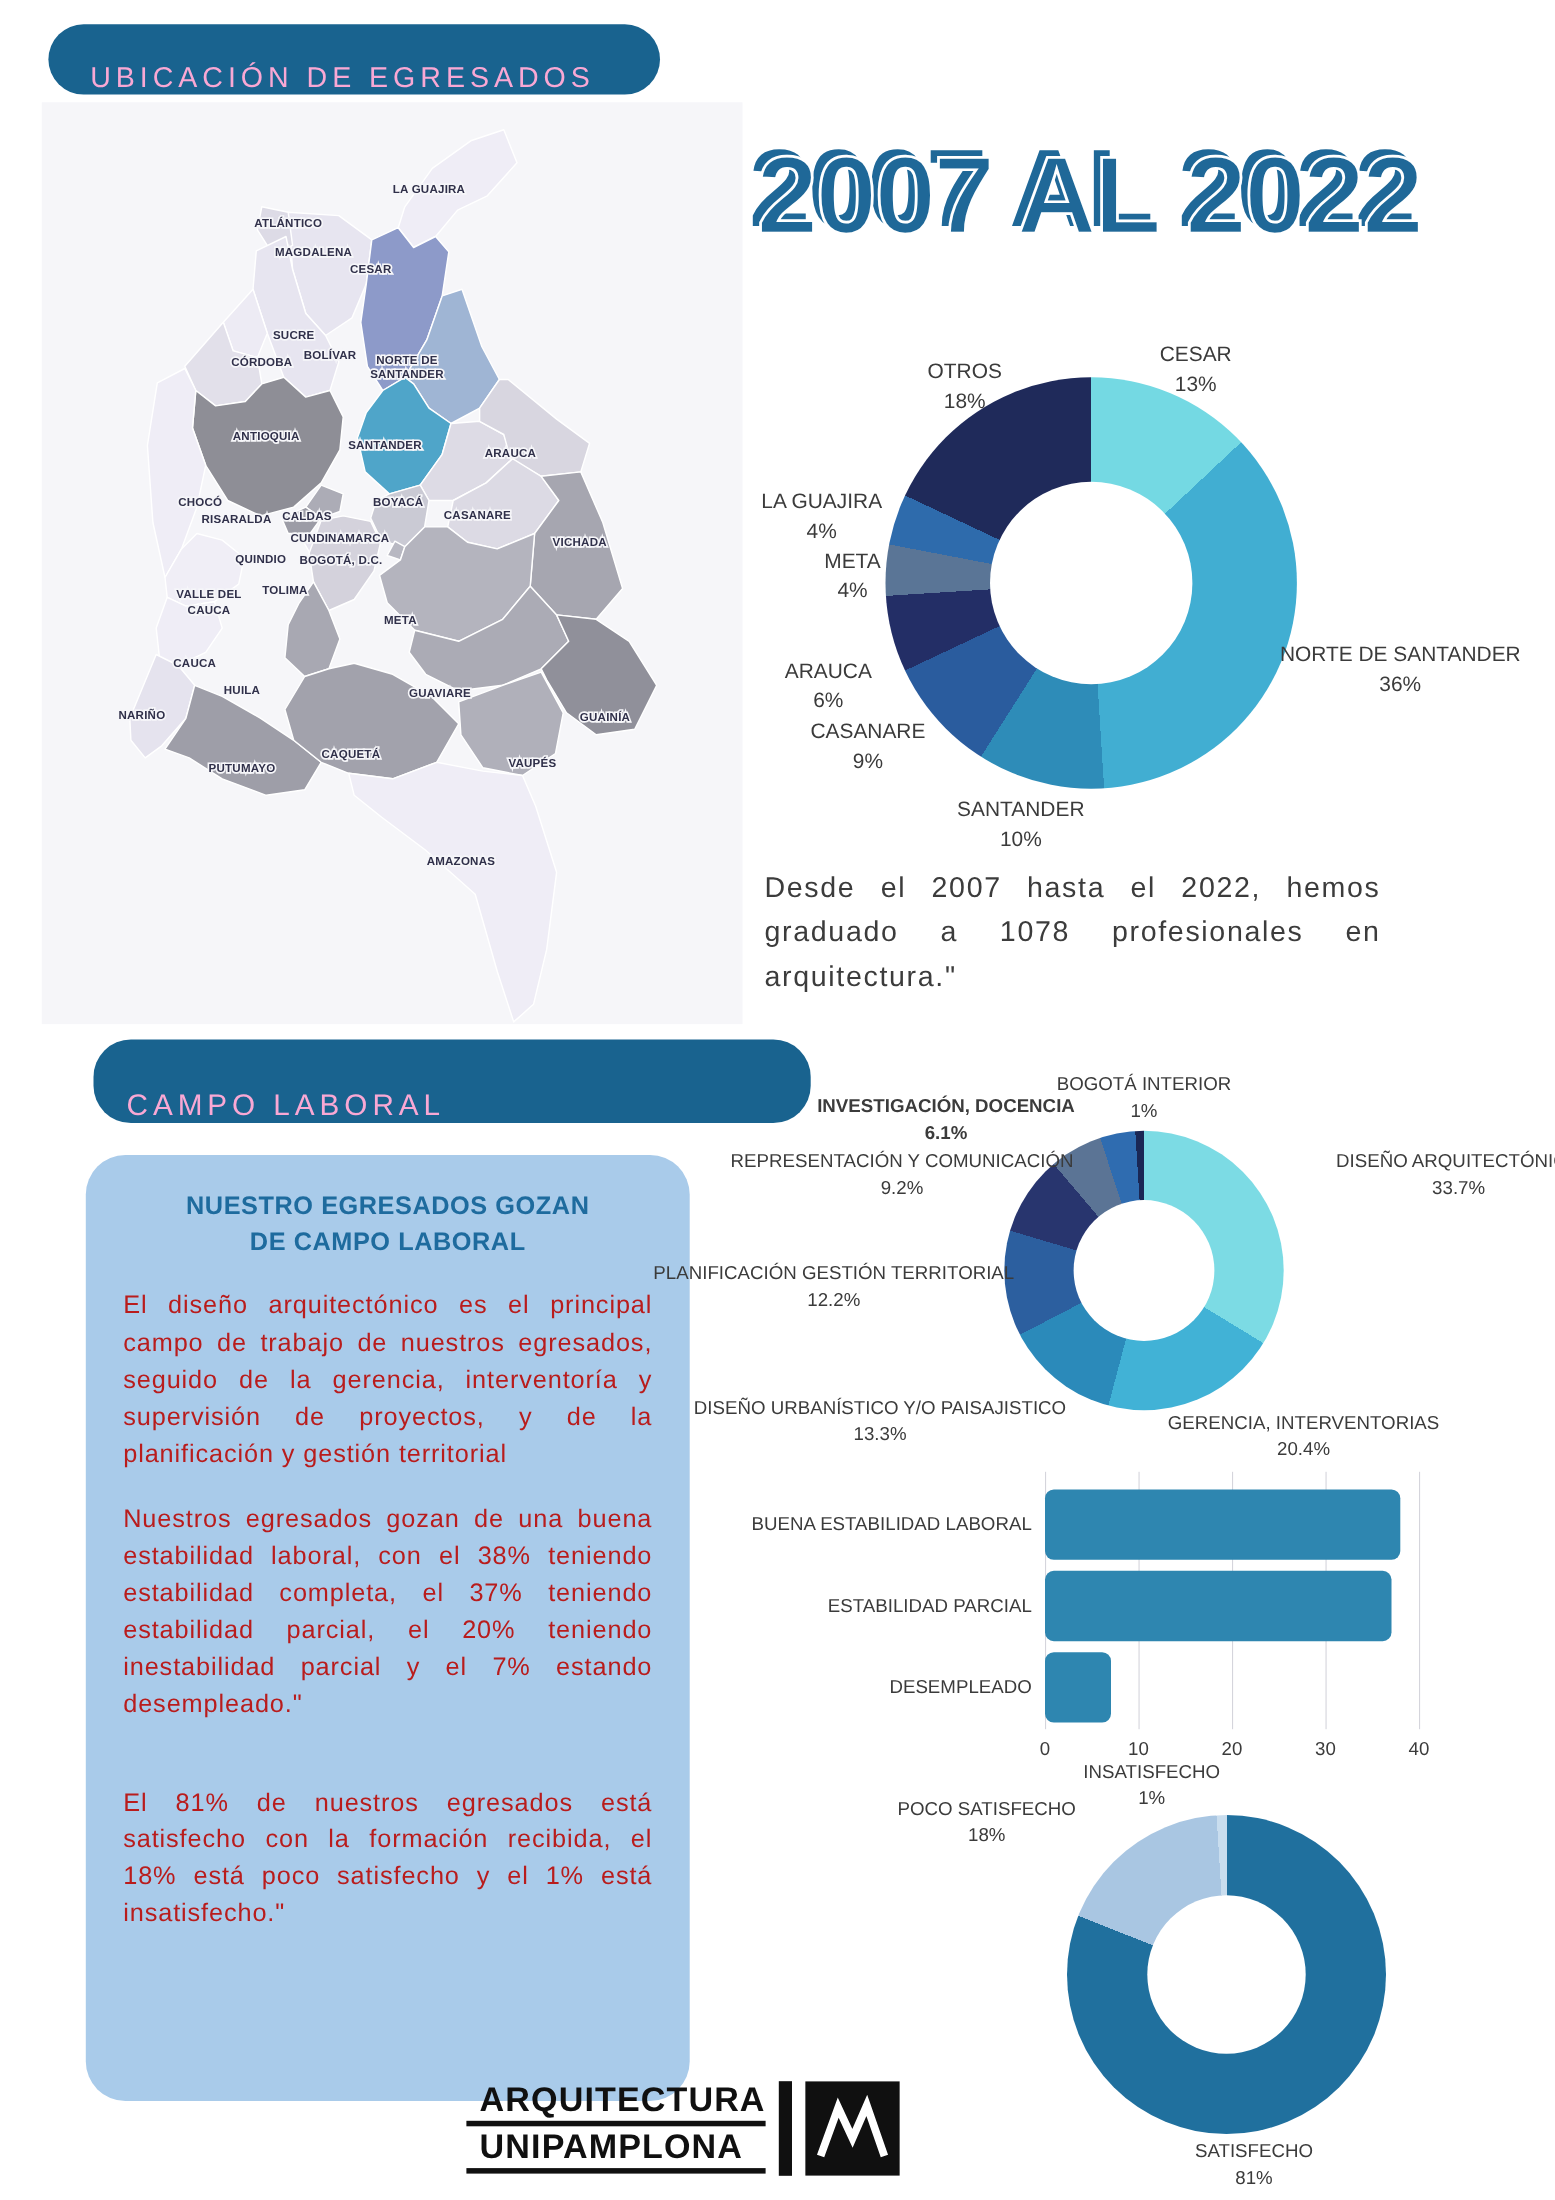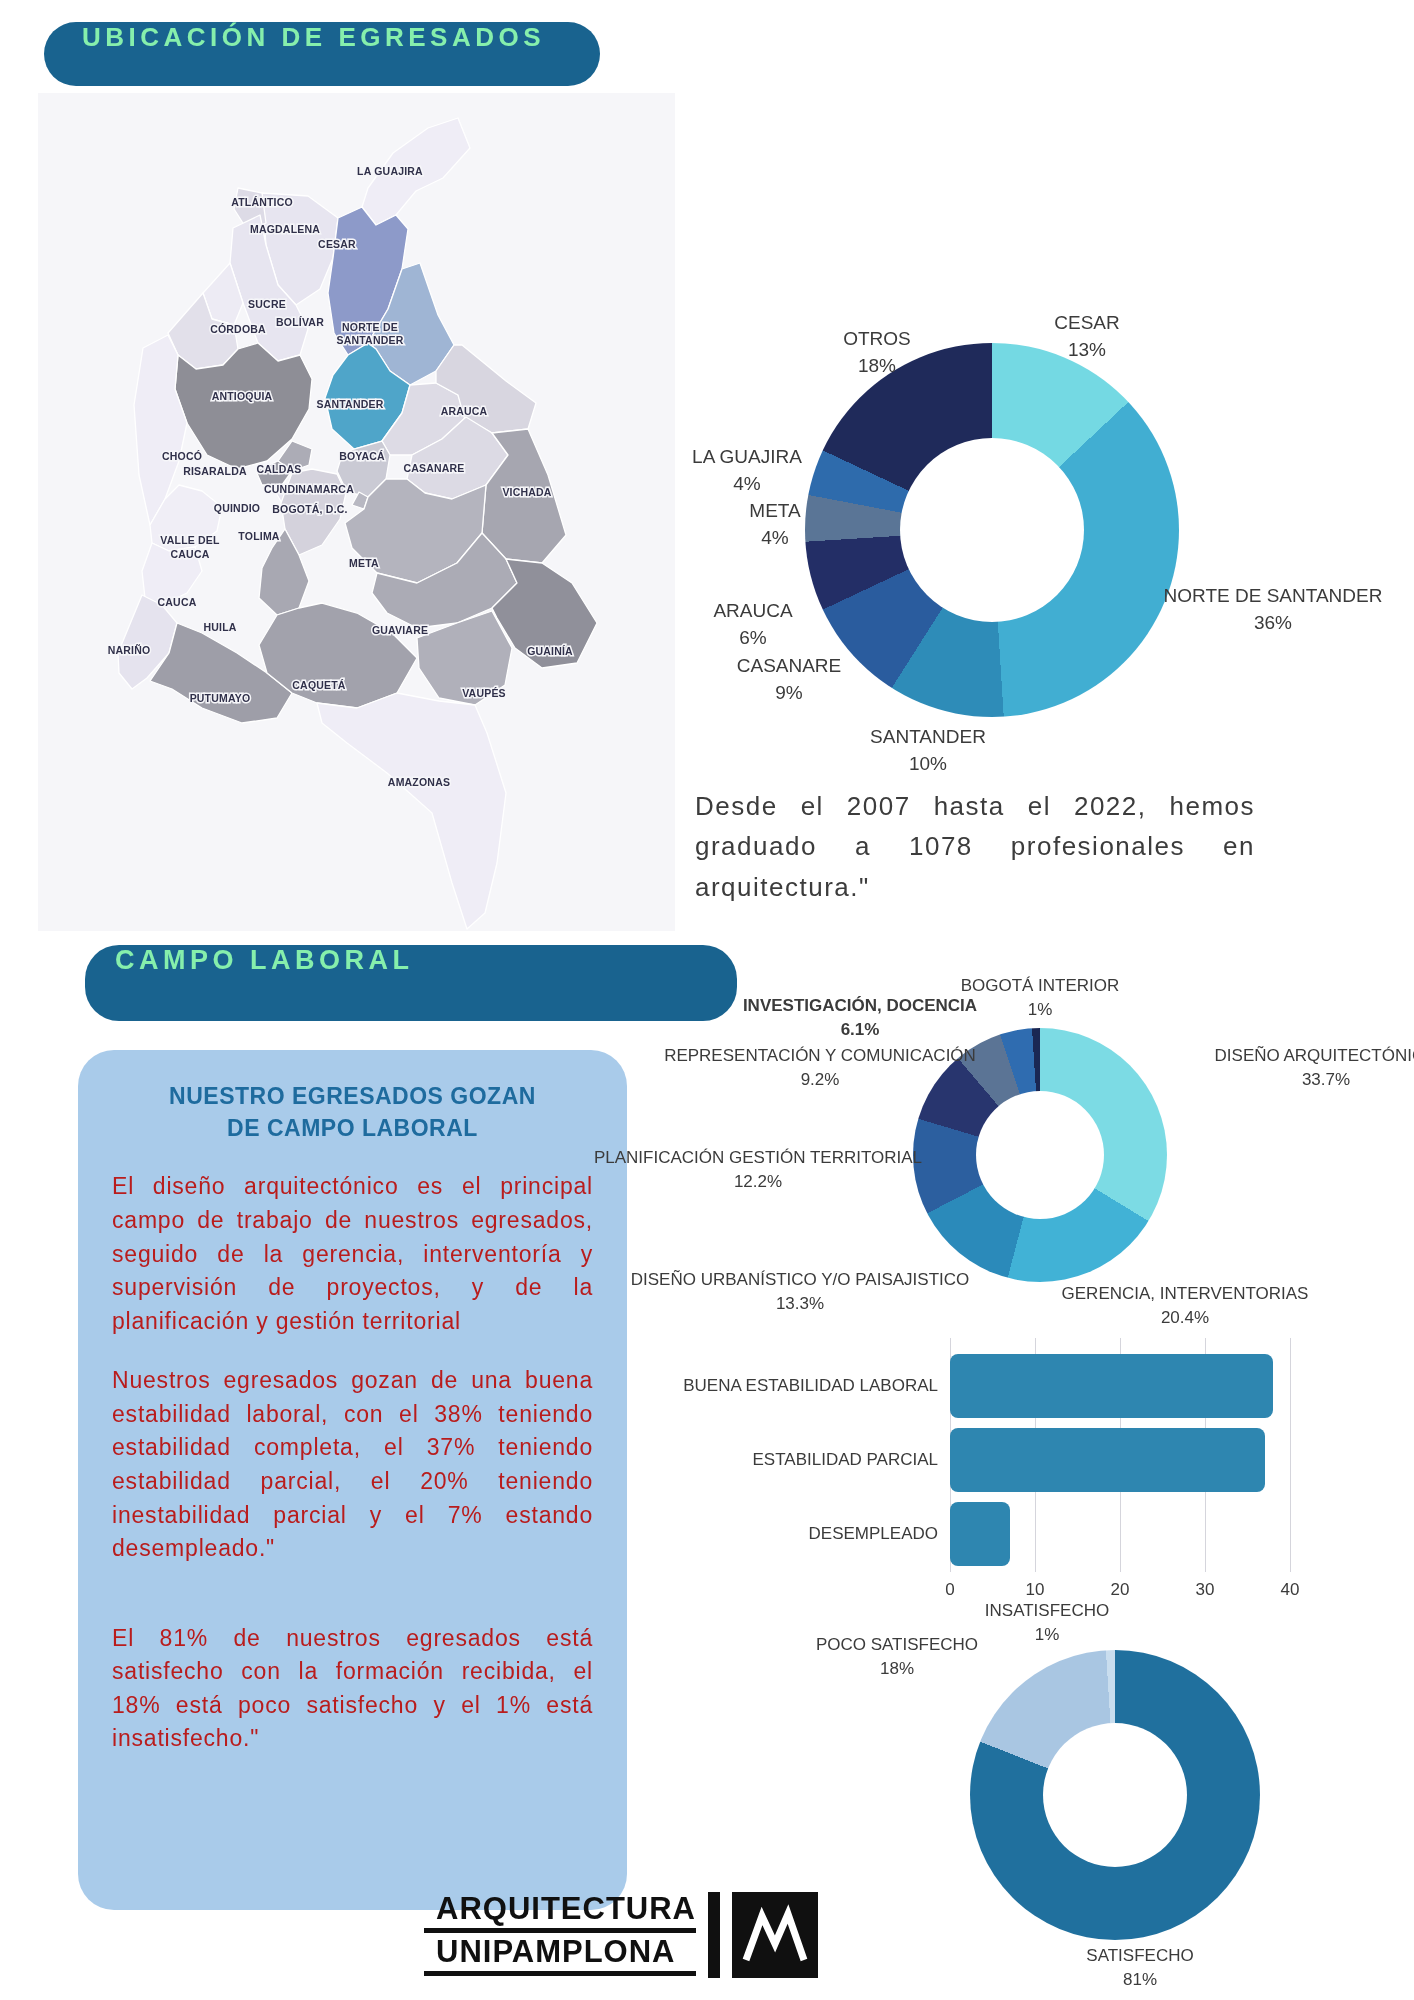--- a/index.html
+++ b/index.html
@@ -1,20 +1,20 @@
 <!DOCTYPE html>
 <html><head>
 <meta charset="utf-8">
 <style>
   html,body{margin:0;padding:0;background:#fff;}
   #page{position:relative;width:1414px;height:2000px;background:#ffffff;overflow:hidden;
         font-family:"Liberation Sans",sans-serif;}
   
-  .banner{position:absolute;background:#19638F;border-radius:34px;color:#86efac;font-weight:700;
-          letter-spacing:4.5px;display:flex;align-items:flex-start;}
+  .banner{position:absolute;background:#19638F;border-radius:34px;color:#f9a8d4;font-weight:400;
+          letter-spacing:4.5px;display:flex;align-items:flex-end;}
   #banner1{left:44px;top:22px;width:518px;height:64px;padding-left:38px;font-size:26px;}
   #banner2{left:85px;top:945px;width:622px;height:76px;padding-left:30px;font-size:27px;}
   
   #map-area{position:absolute;left:38px;top:93px;width:637px;height:838px;background:#F6F6F9;}
   .maplab{font:700 10.5px "Liberation Sans",sans-serif;fill:#30304A;paint-order:stroke;
           stroke:#F6F6F9;stroke-width:3px;text-anchor:middle;letter-spacing:.2px;}
   .region{stroke:#ffffff;stroke-width:1.3;stroke-linejoin:round;}
   
   #period{position:absolute;left:688px;top:128px;font-size:100px;font-weight:800;color:#1F6898;
           letter-spacing:-2px;white-space:nowrap;-webkit-text-stroke:2.5px #ffffff;
@@ -146,20 +146,21 @@
         <text class="maplab" x="91" y="561">NARIÑO</text>
         <text class="maplab" x="362" y="541">GUAVIARE</text>
         <text class="maplab" x="281" y="596">CAQUETÁ</text>
         <text class="maplab" x="182" y="609">PUTUMAYO</text>
         <text class="maplab" x="446" y="604">VAUPÉS</text>
         <text class="maplab" x="381" y="693">AMAZONAS</text>
       </g>
     </svg>
   </div>
 
+  <div id="period">2007 AL 2022</div>
 
   <div id="donut1" class="donut" style="background: conic-gradient(rgb(116, 217, 227) 0%, rgb(116, 217, 227) 13%, rgb(65, 174, 210) 13%, rgb(65, 174, 210) 49%, rgb(46, 140, 184) 49%, rgb(46, 140, 184) 59%, rgb(42, 92, 158) 59%, rgb(42, 92, 158) 68%, rgb(35, 46, 102) 68%, rgb(35, 46, 102) 74%, rgb(90, 117, 150) 74%, rgb(90, 117, 150) 78%, rgb(46, 107, 172) 78%, rgb(46, 107, 172) 82%, rgb(31, 42, 90) 82%, rgb(31, 42, 90) 100%);"></div>
   <div class="dlab d1" id="lab-d1-cesar">
     <span>CESAR</span>
       <span>13%</span>
     </div>
   <div class="dlab d1" id="lab-d1-nds">
     <span>NORTE DE SANTANDER</span>
       <span>36%</span>
     </div>

